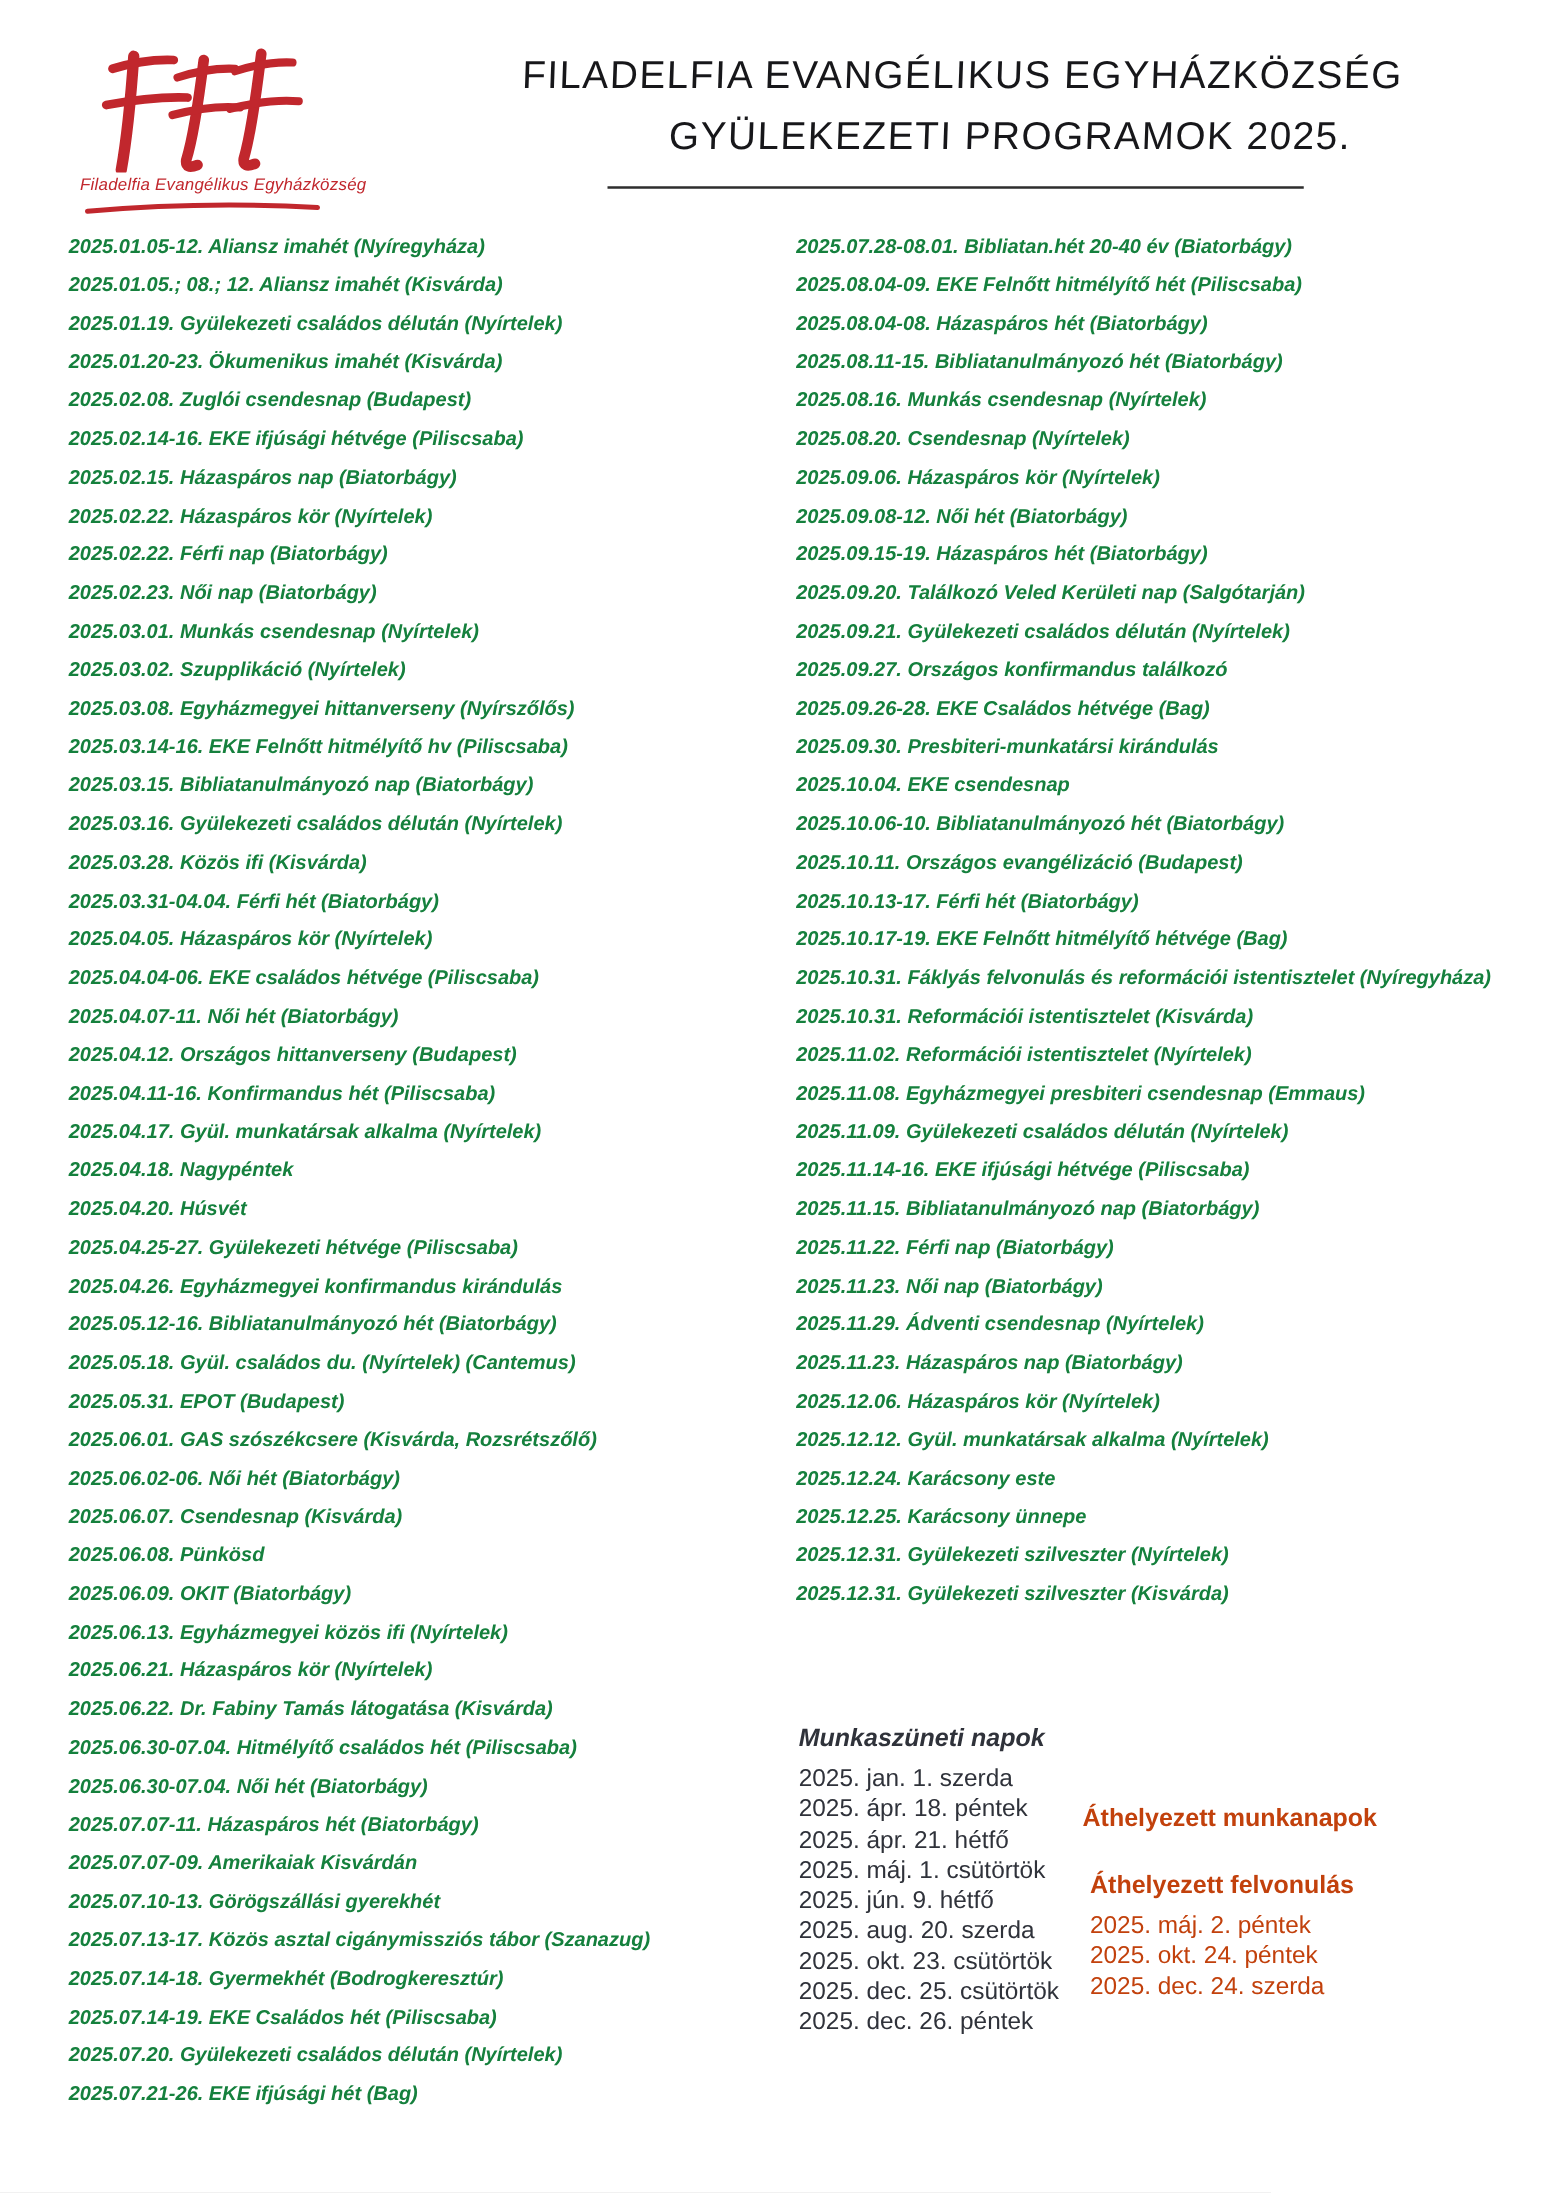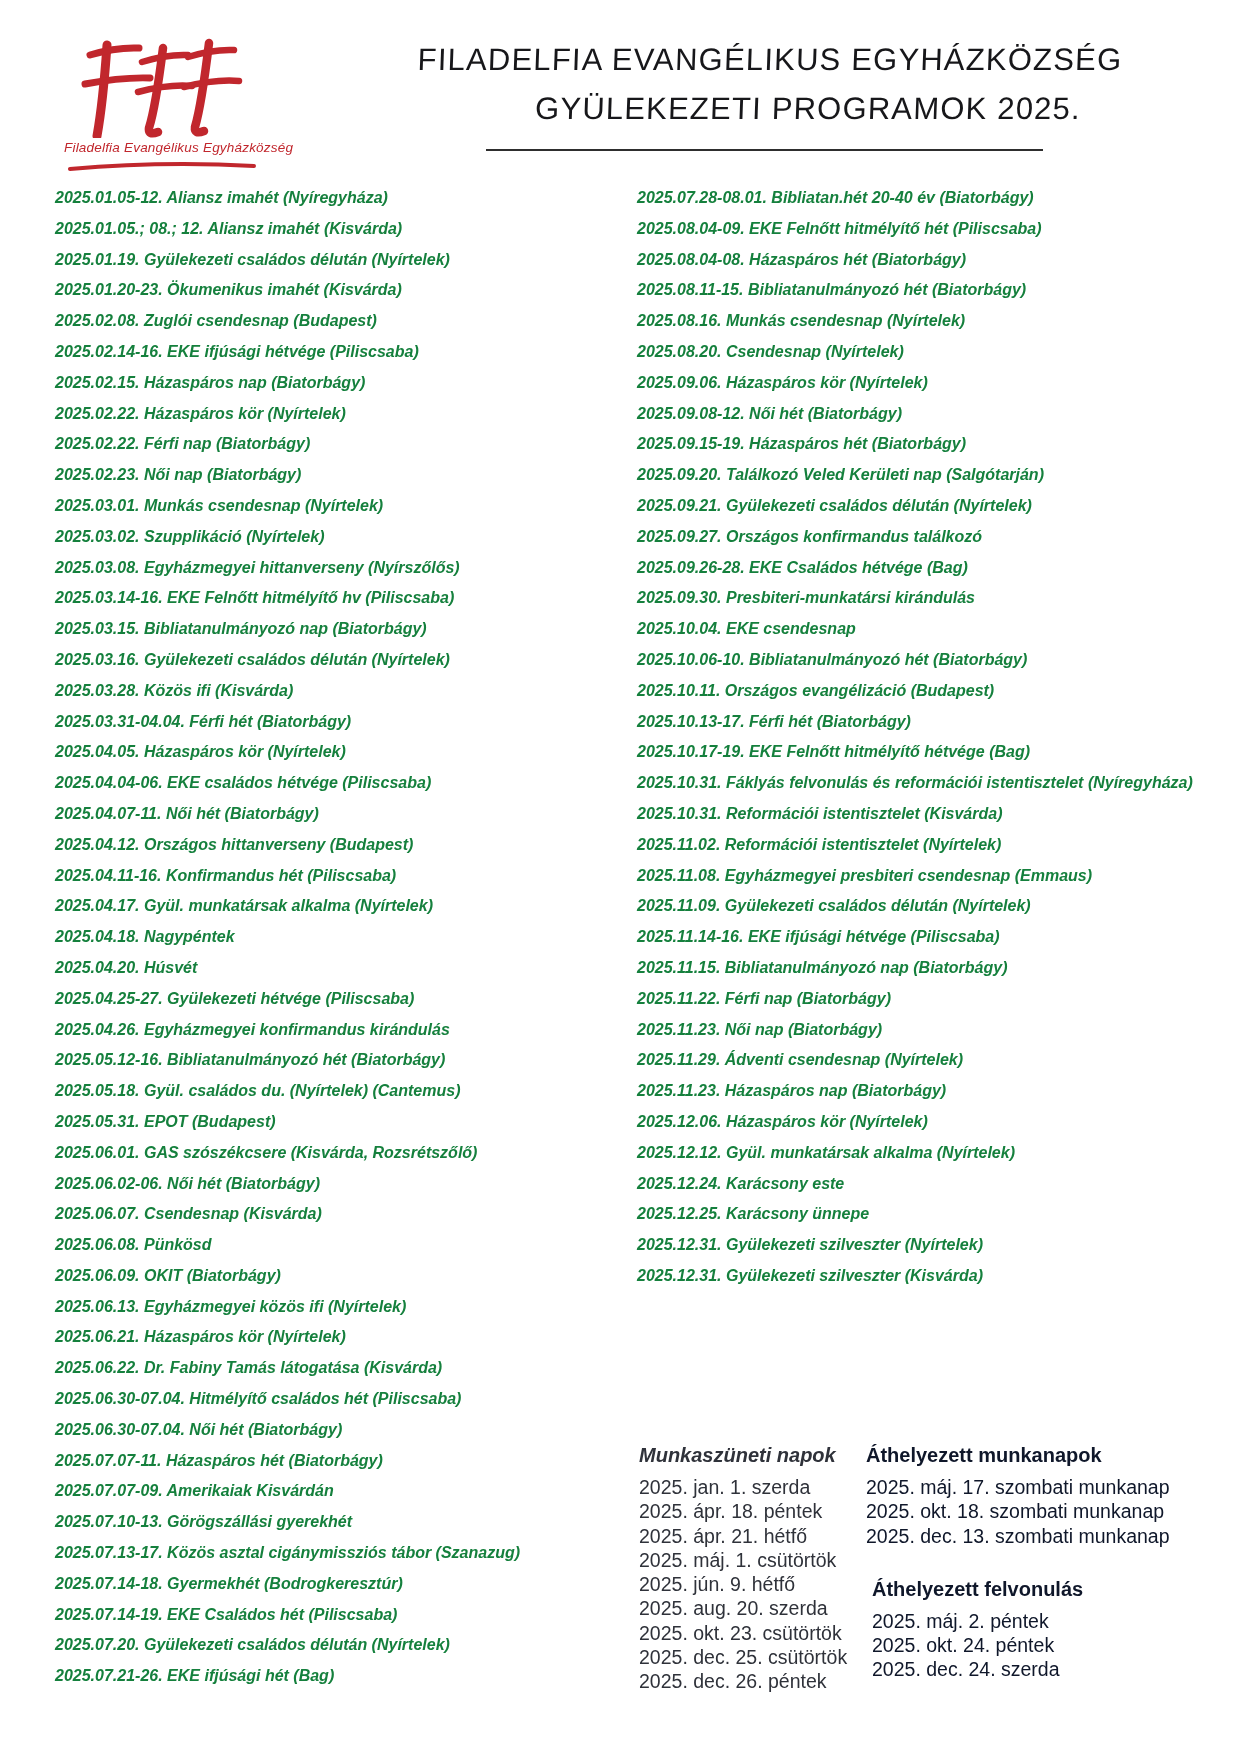--- a/index.html
+++ b/index.html
@@ -29,22 +29,22 @@
   
   .col{
     position:absolute;top:183px;width:558px;
     font-weight:bold;font-style:italic;font-size:16px;line-height:30.8px;
     color:#15803d;text-align:justify;
   }
   .col-left{left:55px;}
   .col-right{left:637px;}
   .entry{margin:0;}
   
-  .foot-holidays{position:absolute;left:639px;top:1444px;width:245px;color:#2f323a;}
-  .foot-moved{position:absolute;left:866px;top:1444px;width:340px;color:#0f172a;}
+  .foot-holidays{position:absolute;left:639px;top:1380px;width:245px;color:#2f323a;}
+  .foot-moved{position:absolute;left:866px;top:1444px;width:340px;color:#c2410c;}
   .foot-title{font-size:20px;font-weight:bold;margin-bottom:8px;}
   .foot-title.italic{font-style:italic;}
   .foot-item{font-size:19.5px;line-height:24.3px;}
   .foot-group2{margin-top:30px;margin-left:6px;}
 </style>
 </head>
 <body>
 
 <div class="page">
 
@@ -182,26 +182,20 @@
         <div class="foot-item">2025. aug. 20. szerda</div>
         <div class="foot-item">2025. okt. 23. csütörtök</div>
         <div class="foot-item">2025. dec. 25. csütörtök</div>
         <div class="foot-item">2025. dec. 26. péntek</div>
       </div>
   </div>
 
   <div class="foot-moved">
     <div>
       <div class="foot-title">Áthelyezett munkanapok</div>
-      <div>
-
-      <div class="foot-item">2025. máj. 17. szombati munkanap</div>
-          <div class="foot-item">2025. okt. 18. szombati munkanap</div>
-          <div class="foot-item">2025. dec. 13. szombati munkanap</div>
-        </div>
     </div>
     <div class="foot-group2">
       <div class="foot-title">Áthelyezett felvonulás</div>
       <div>
 
       <div class="foot-item">2025. máj. 2. péntek</div>
           <div class="foot-item">2025. okt. 24. péntek</div>
           <div class="foot-item">2025. dec. 24. szerda</div>
         </div>
     </div>

